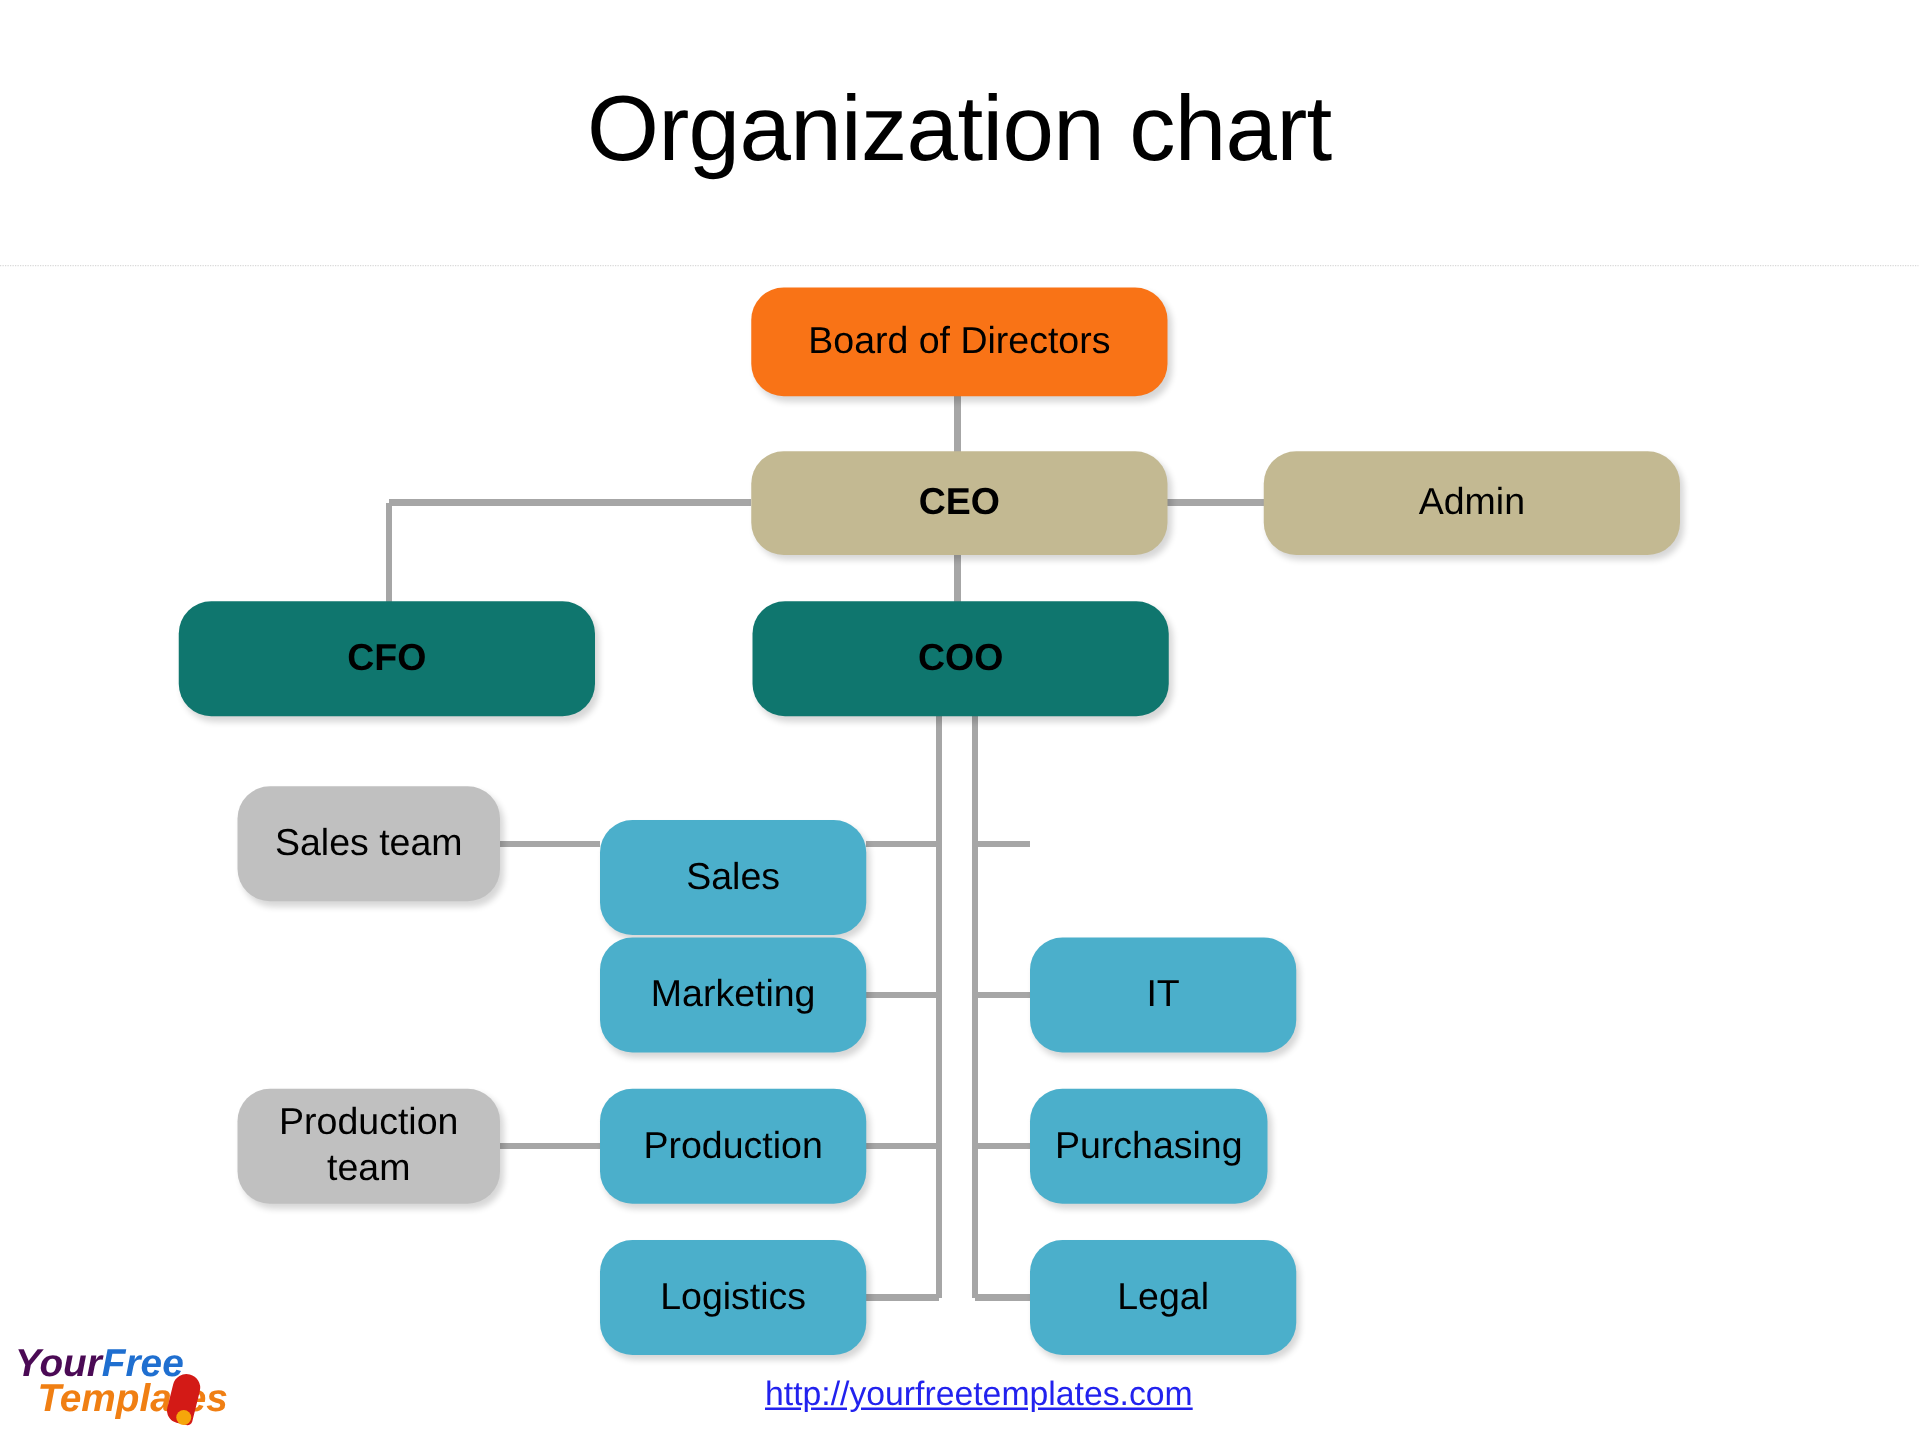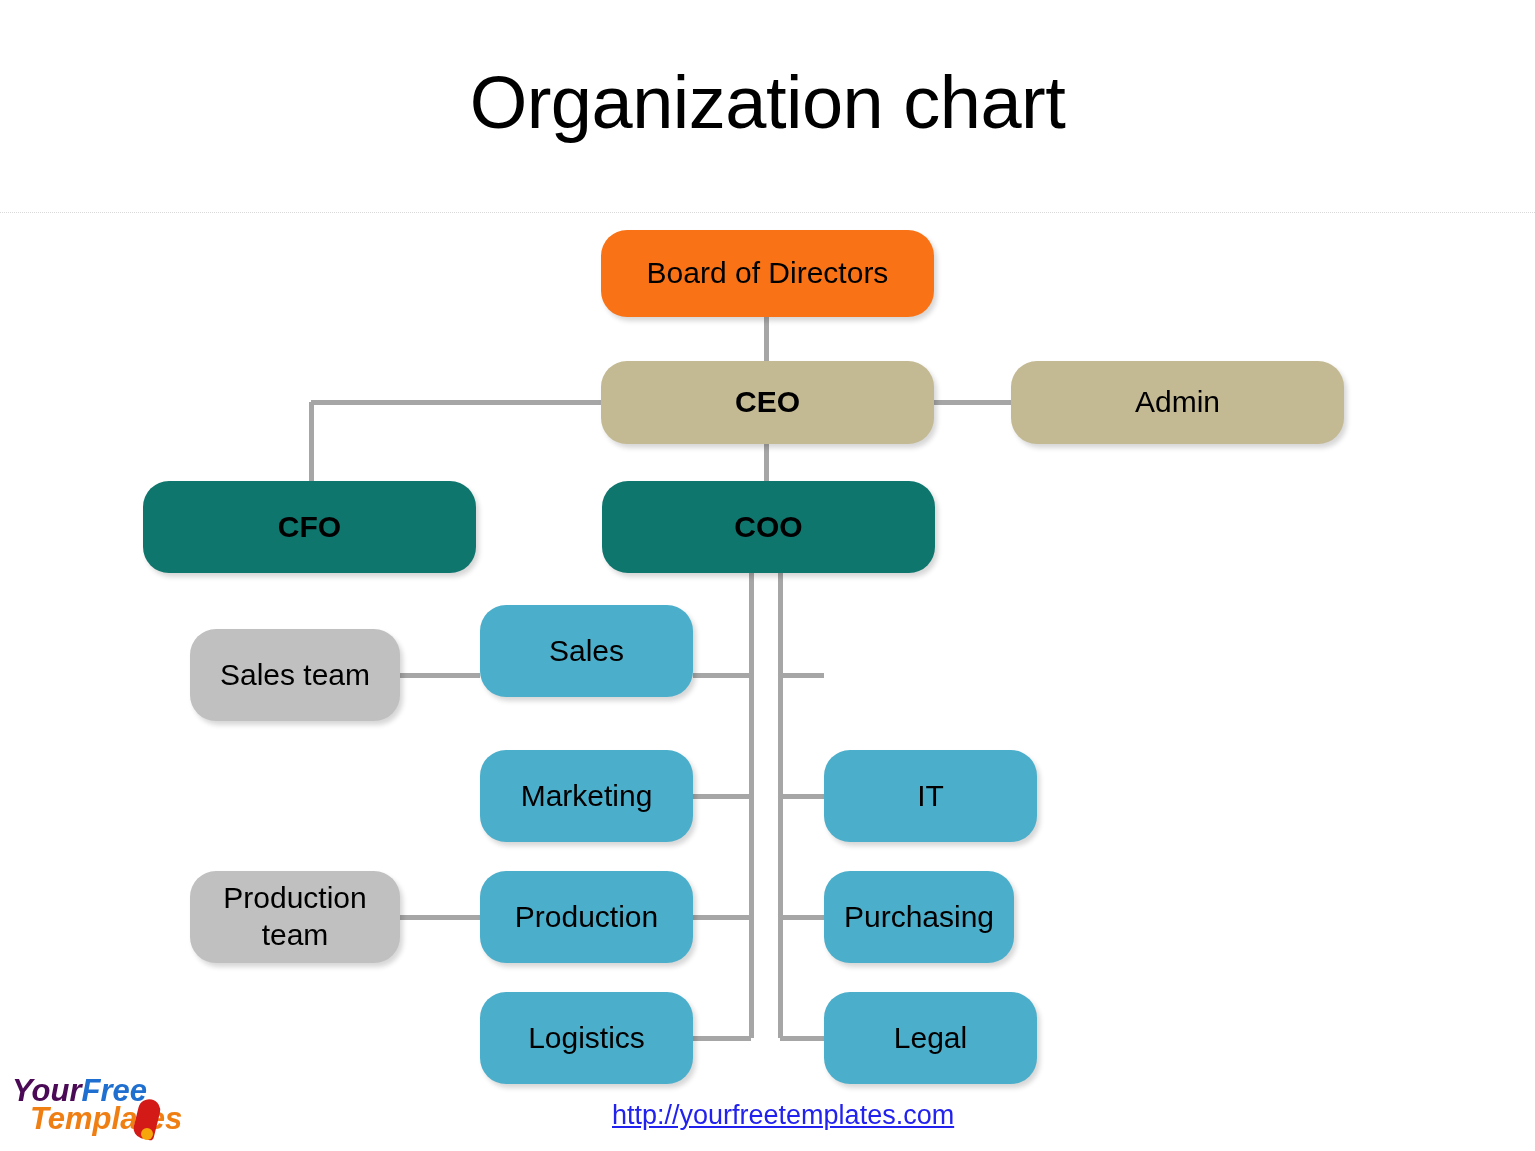--- a/index.html
+++ b/index.html
@@ -185,21 +185,21 @@
   </div>
 
   <div class="node amber bold" style="left:143px; top:481px; width:333px; height:92px;">
     <span>CFO</span>
   </div>
 
   <div class="node amber bold" style="left:590px; top:481px; width:333px; height:92px;margin-left:12px;">
     <span>COO</span>
   </div>
 
-  <div class="node blue" style="left:480px; top:605px; width:213px; height:92px;">
+  <div class="node blue" style="left:480px; top:656px; width:213px; height:92px;">
     <span>Sales</span>
   </div>
 
   <div class="node blue" style="left:480px; top:750px; width:213px; height:92px;">
     <span>Marketing</span>
   </div>
 
   <div class="node blue" style="left:480px; top:871px; width:213px; height:92px;">
     <span>Production</span>
   </div>

